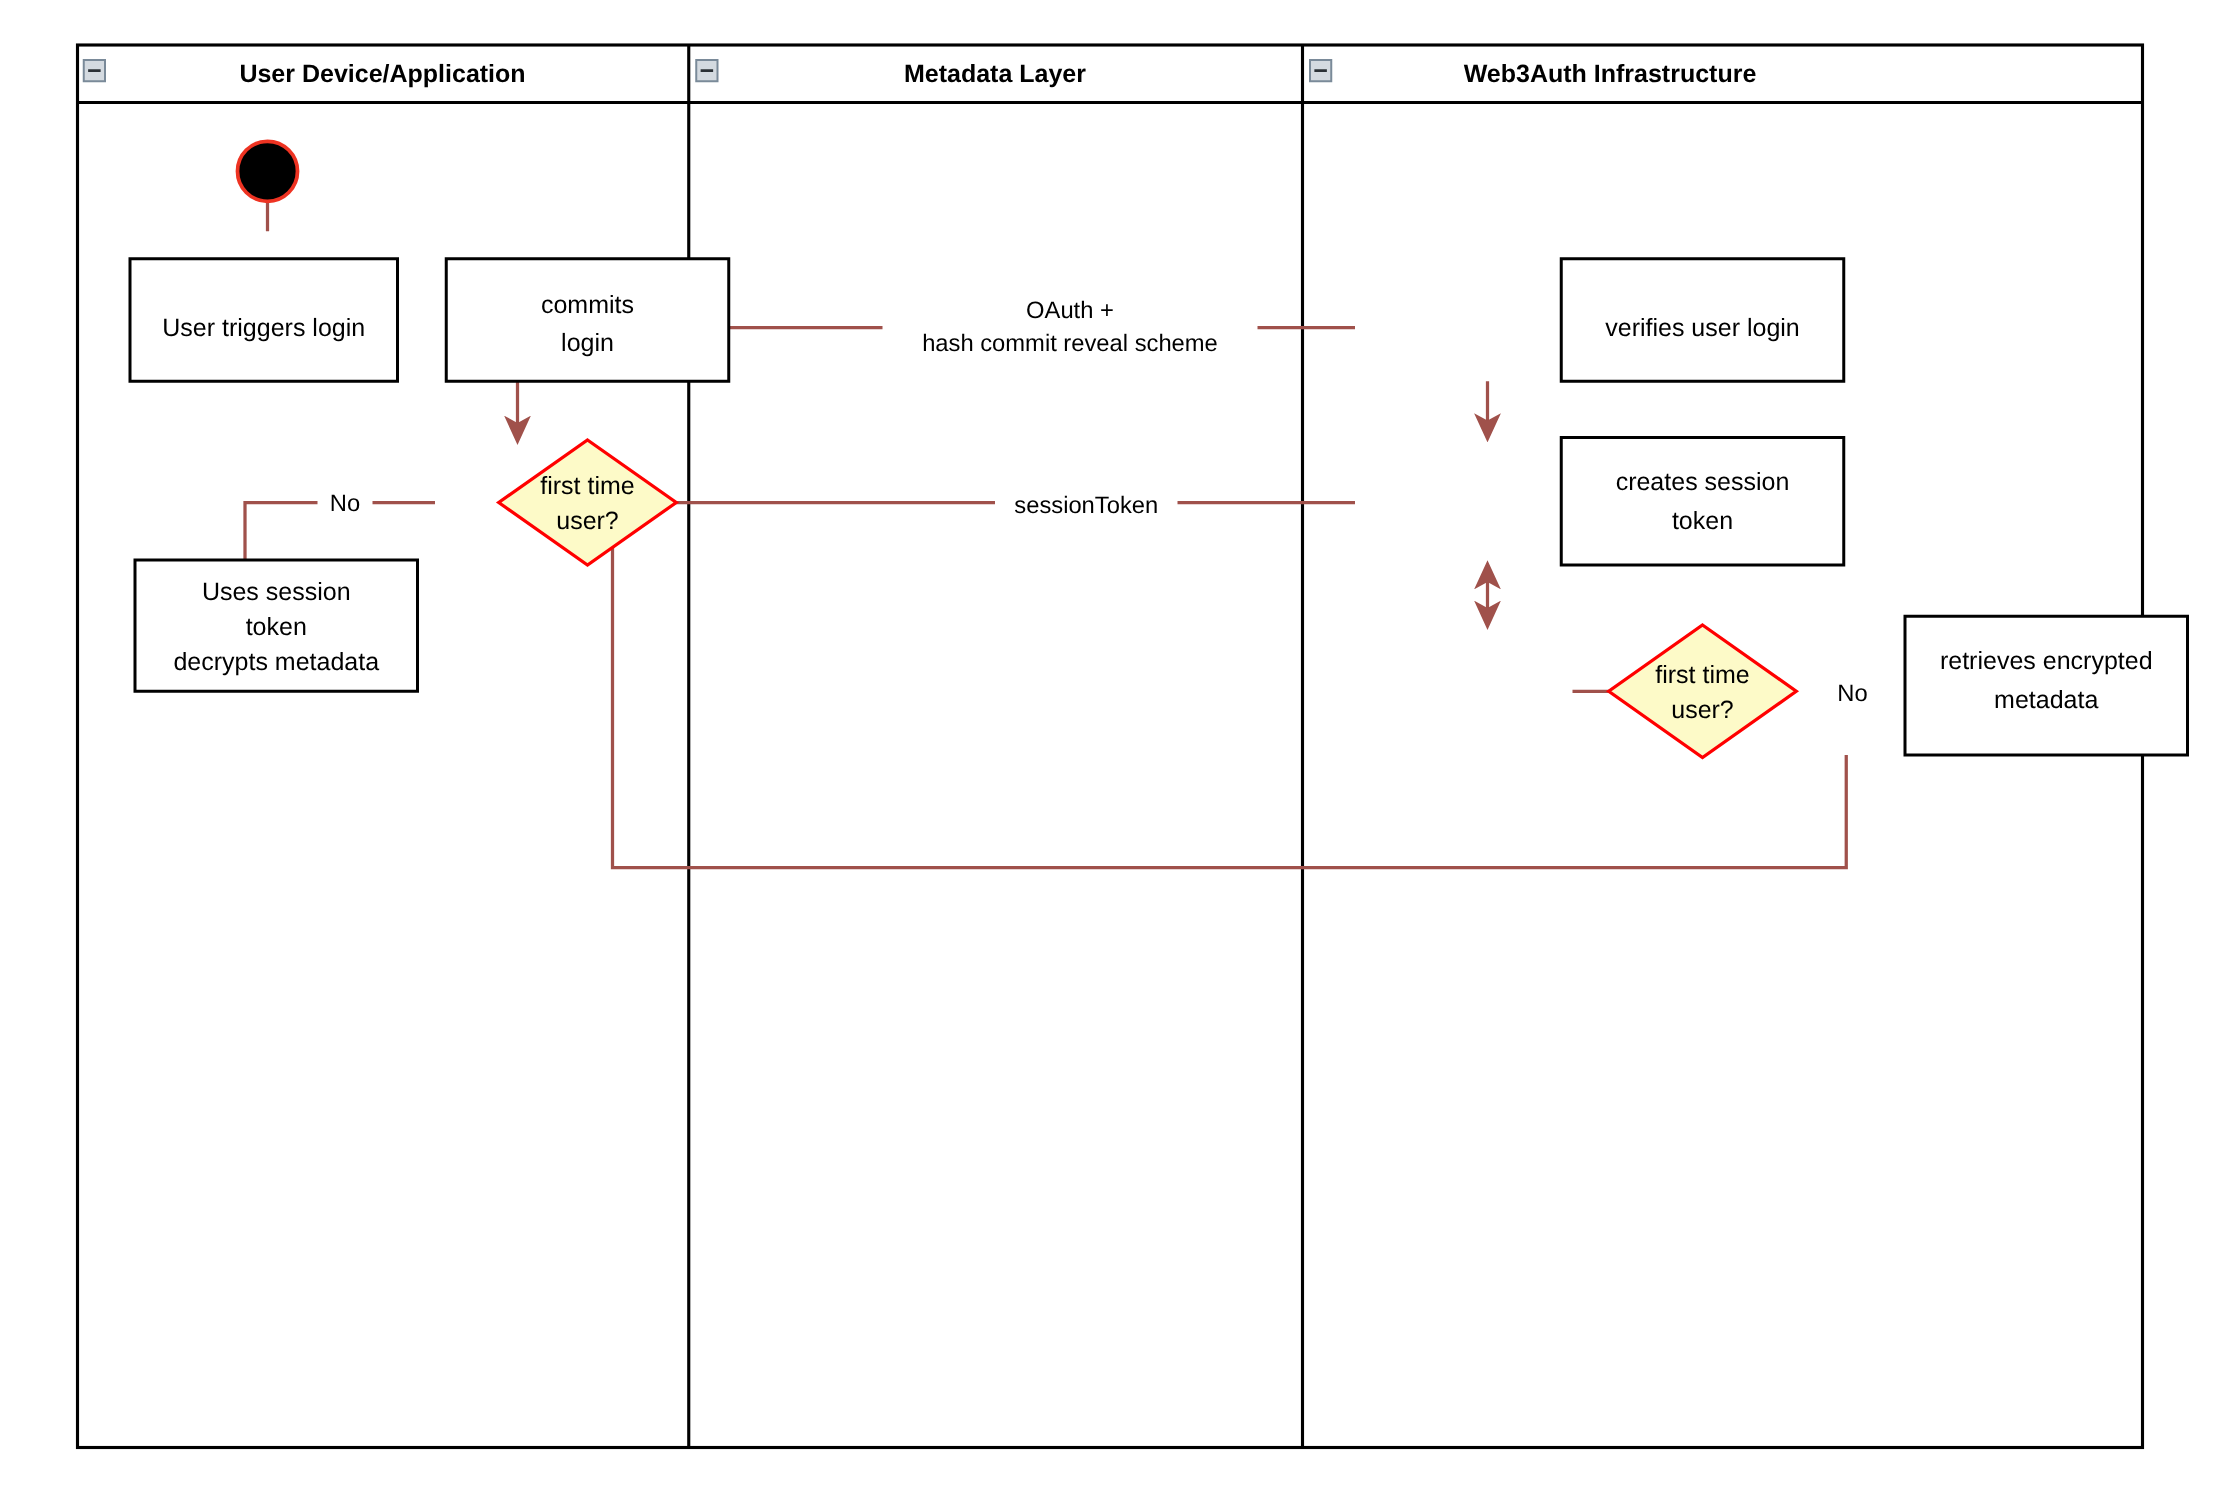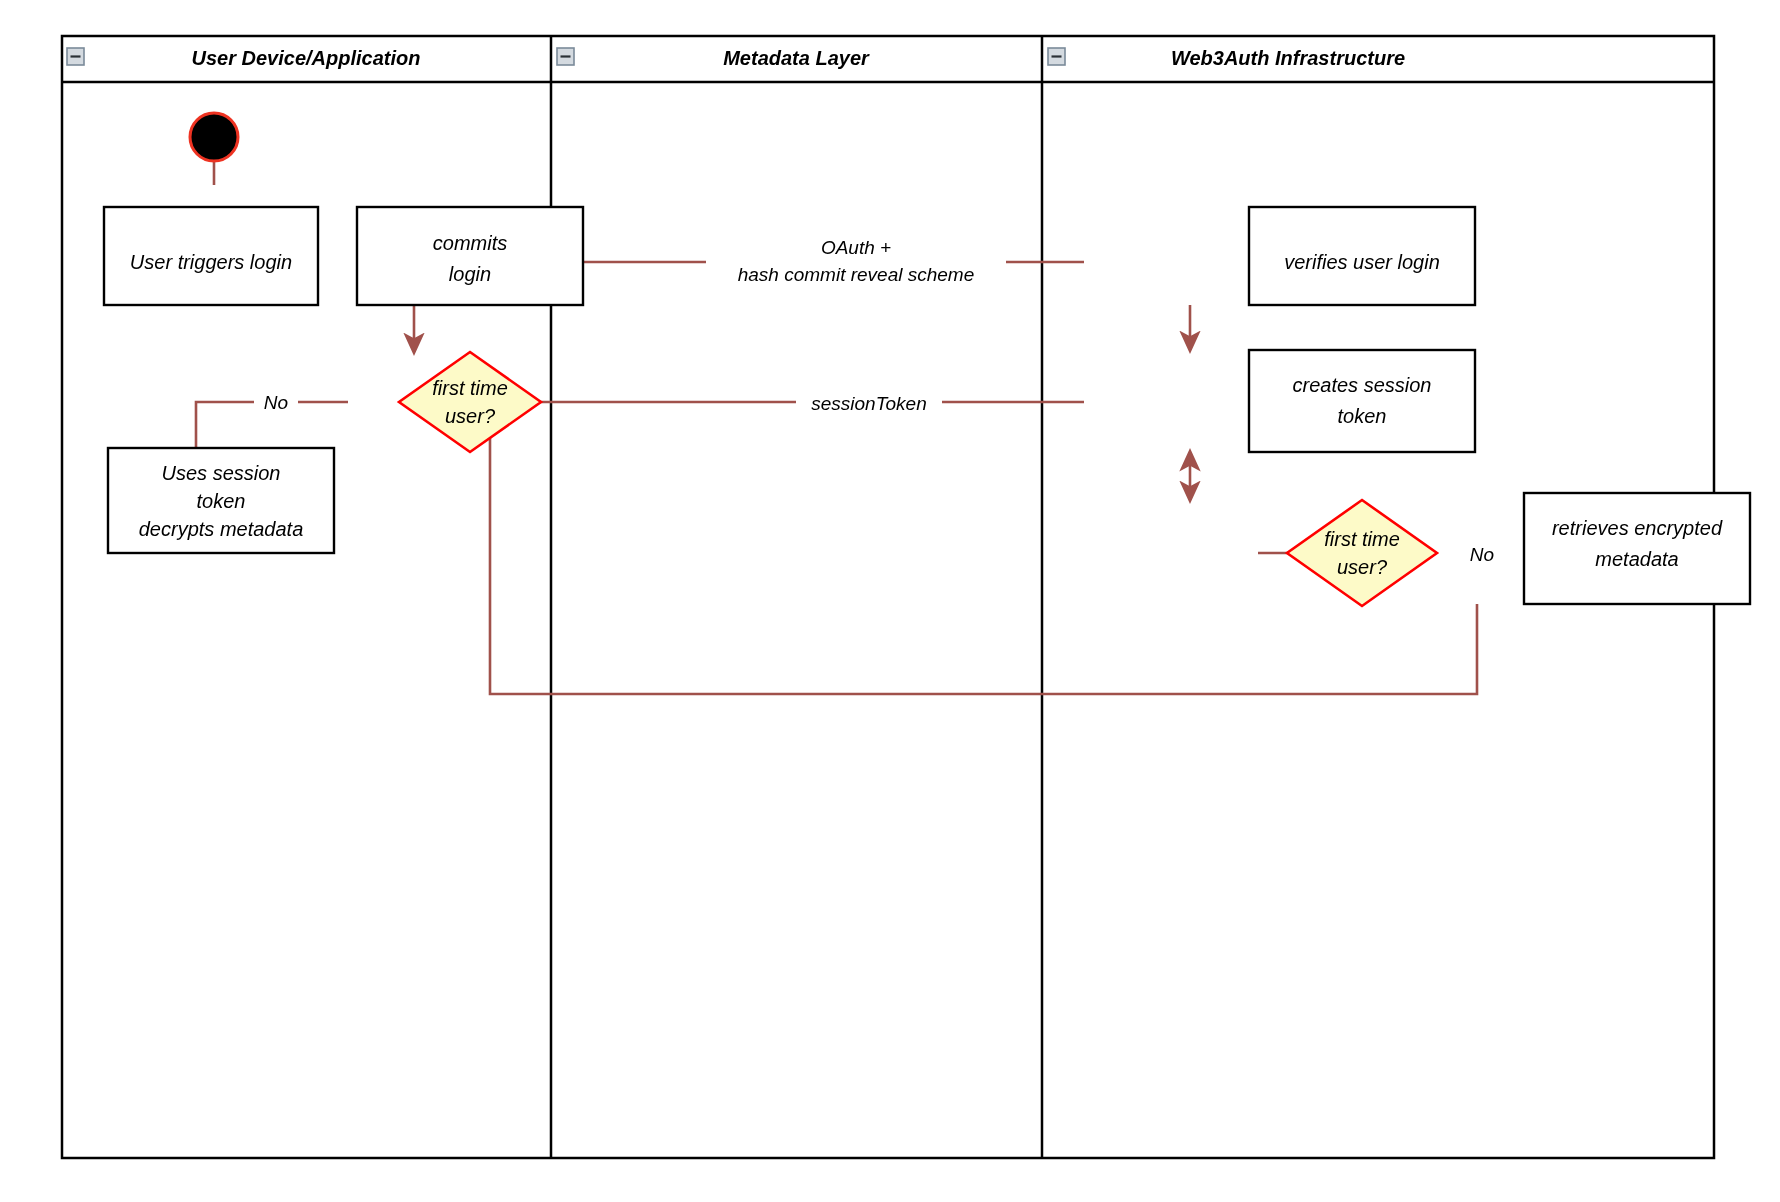--- a/index.html
+++ b/index.html
@@ -2,21 +2,21 @@
 <html><head>
 <meta charset="utf-8">
 <title>Activity Diagram</title>
 <style>
   html,body{margin:0;padding:0;background:#ffffff;}
   body{
     width:1780px;height:1202px;
     font-family:"Liberation Sans","DejaVu Sans",sans-serif;
     overflow:hidden;
   }
-  #canvas{position:relative;width:1536px;height:1202px;font-style:italic;}
+  #canvas{position:relative;width:1536px;height:1202px;}
   svg#diagram{position:absolute;left:0;top:0;width:1780px;height:1202px;display:block;}
   .lane-frame{fill:#ffffff;stroke:#000000;stroke-width:2.5;}
   .lane-divider{stroke:#000000;stroke-width:2.5;}
   .header-rule{stroke:#000000;stroke-width:2.5;}
   .lane-title{
     font-family:"Liberation Sans","DejaVu Sans",sans-serif;
     font-size:20px;font-weight:bold;fill:#000000;
     text-anchor:middle;dominant-baseline:middle;
   }
   .collapse-box{fill:#d4dae0;stroke:#7a8a99;stroke-width:1.6;}

